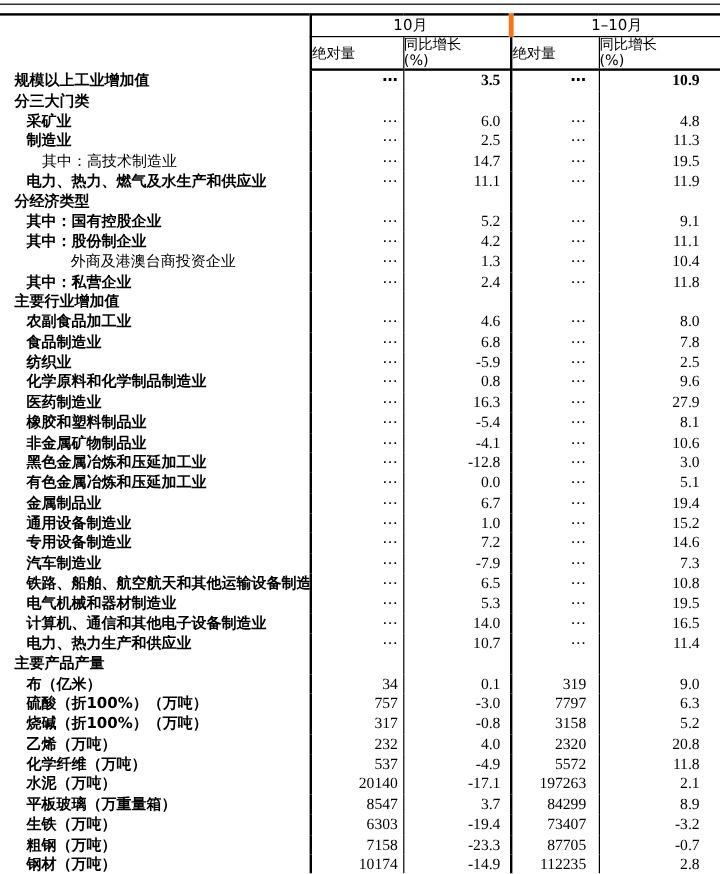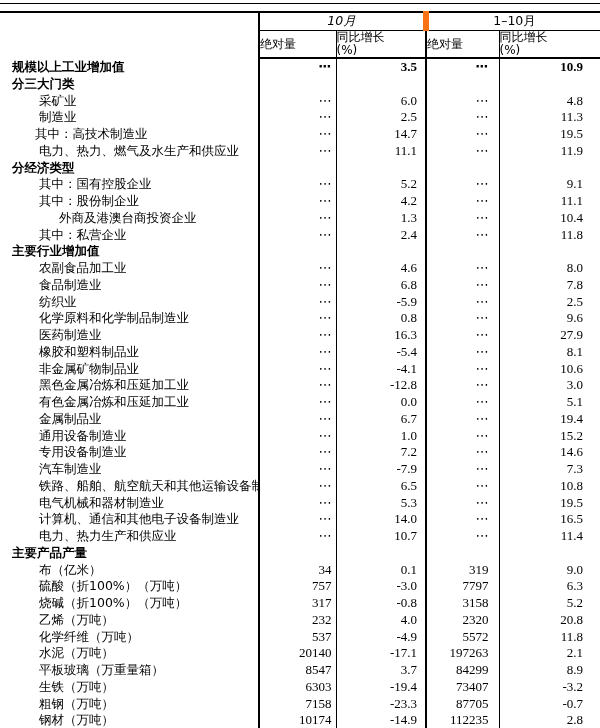--- a/index.html
+++ b/index.html
@@ -16,40 +16,40 @@
   col.c-label-col { width:259px; }
   col.c2-col { width:77px; }
   col.c3-col { width:90px; }
   col.c4-col { width:73px; }
   col.c5-col { width:101px; }
 
   thead th, thead td { font-weight:normal; padding:0; }
   tr.group-row { height:18px; }
   tr.group-row th { border-bottom:1px solid #000; font-size:12.5px; text-align:center; vertical-align:middle; }
   td.corner { border-right:2px solid #000; }
-  th.grp-oct { border-right:6px solid #f97316;font-style:italic; }
+  th.grp-oct { border-right:4px solid #f97316; }
   tr.sub-row { height:26px; }
   tr.sub-row th { border-bottom:2px solid #000; font-size:12px; line-height:13px; text-align:left; vertical-align:middle; }
   th.sh-c2 { border-right:1px solid #000; }
   th.sh-c3 { border-right:2px solid #000; }
   th.sh-c4 { border-right:1px solid #000; }
 
   tbody tr { height:16.75px; }
   tbody td { padding:0; font-size:12.5px; line-height:16.75px; vertical-align:middle; white-space:nowrap; overflow:hidden; }
   td.c-label { border-right:2px solid #000; }
   td.val { text-align:right; font-family:"Liberation Serif","DejaVu Sans",serif; font-size:13px; }
   td.c2 { border-right:1px solid #000; padding-right:4px; }
   td.c3 { border-right:2px solid #000; padding-right:8px; }
   td.c4 { border-right:1px solid #000; padding-right:10px; }
   td.c5 { padding-right:17px; }
   tbody tr:last-child td { border-bottom:2px solid #000; }
 
   tr.bold td { font-weight:bold; }
   td.ind0 { padding-left:12px; }
-  td.ind1 { padding-left:39px; }
+  td.ind1 { padding-left:22px;font-weight:bold; }
   td.ind2 { padding-left:35px; }
   td.ind3 { padding-left:59px; }
 </style>
 </head>
 <body>
 
 <div class="page">
   <div class="top-rule"></div>
 
   <table class="stats">

